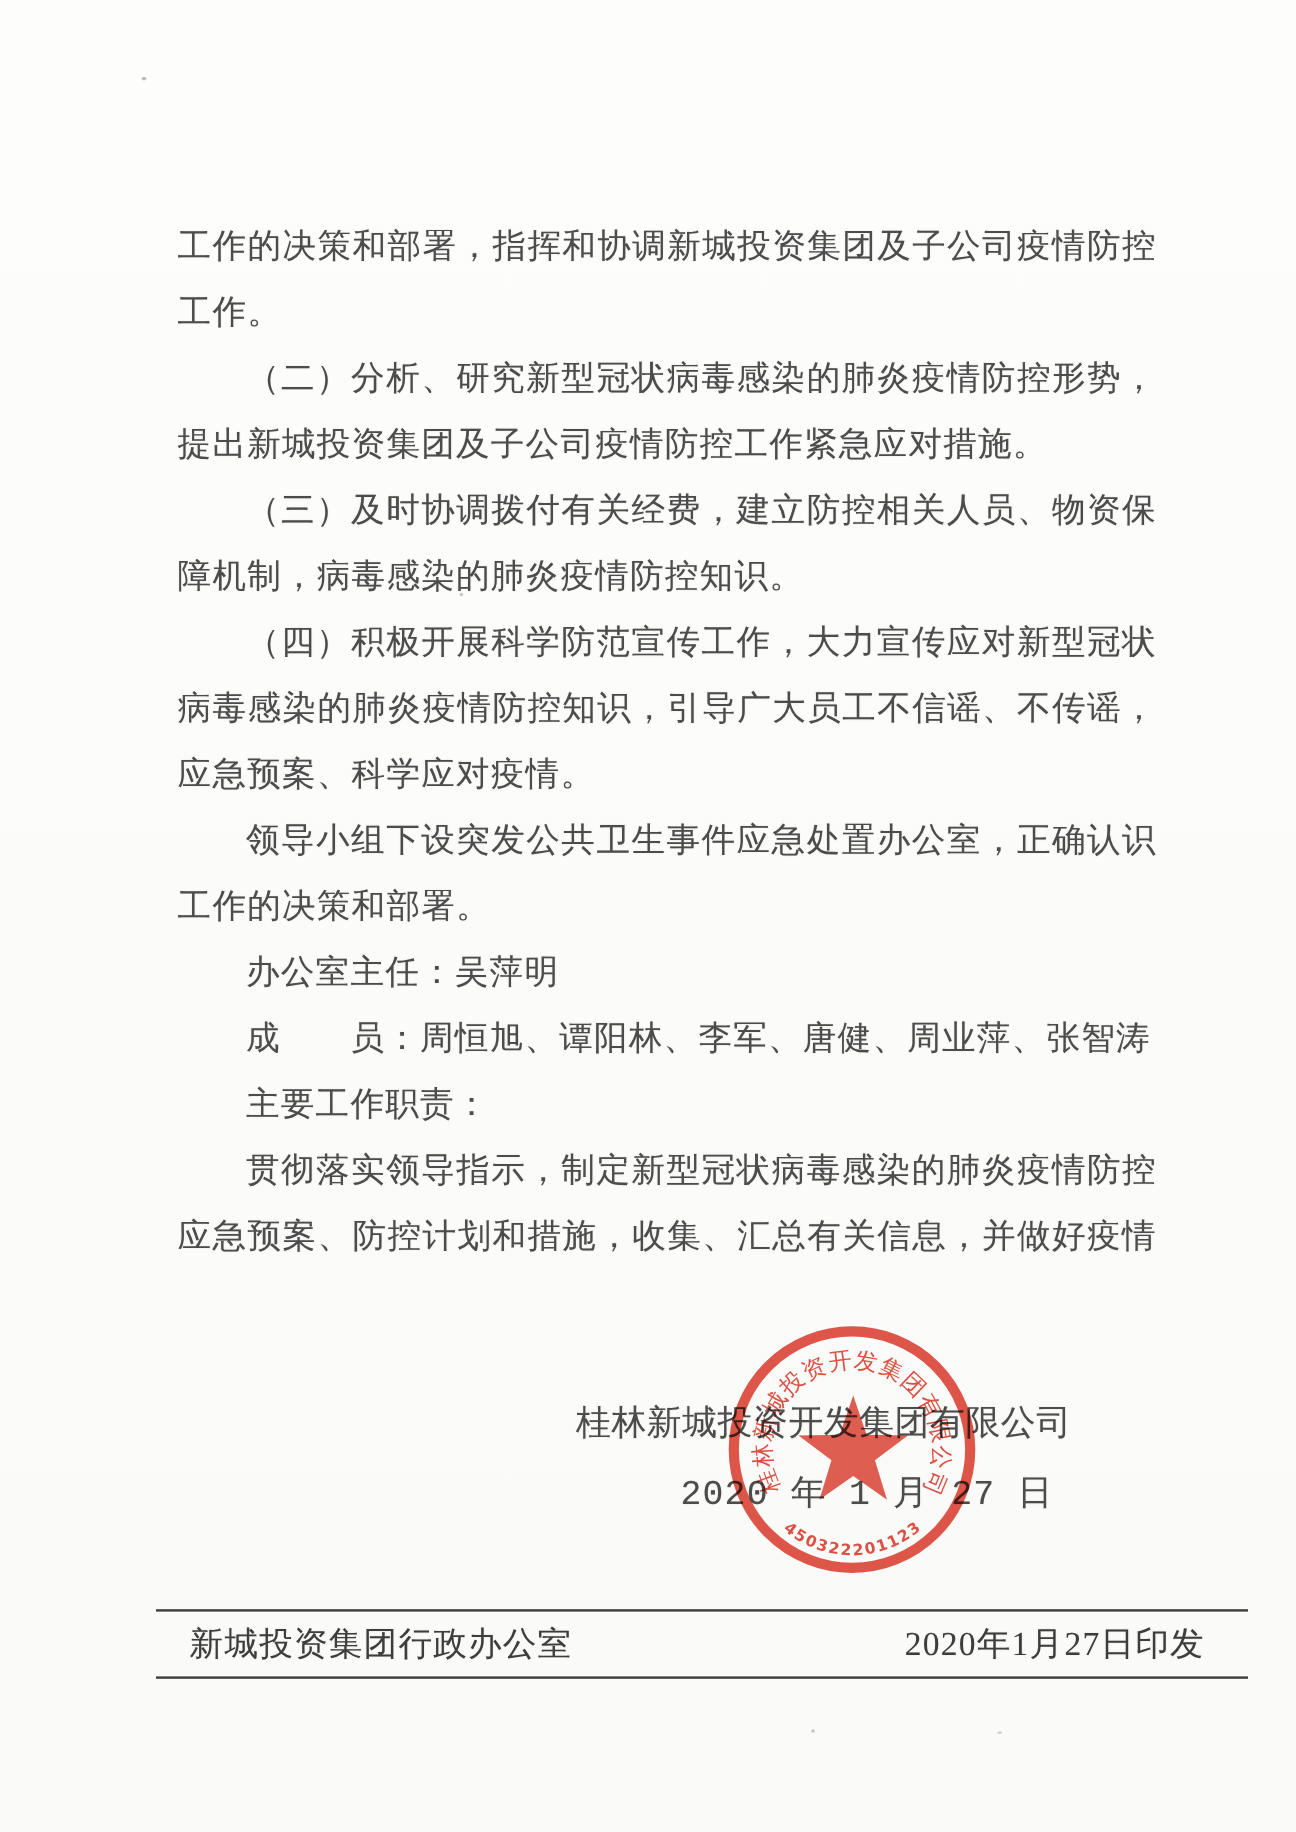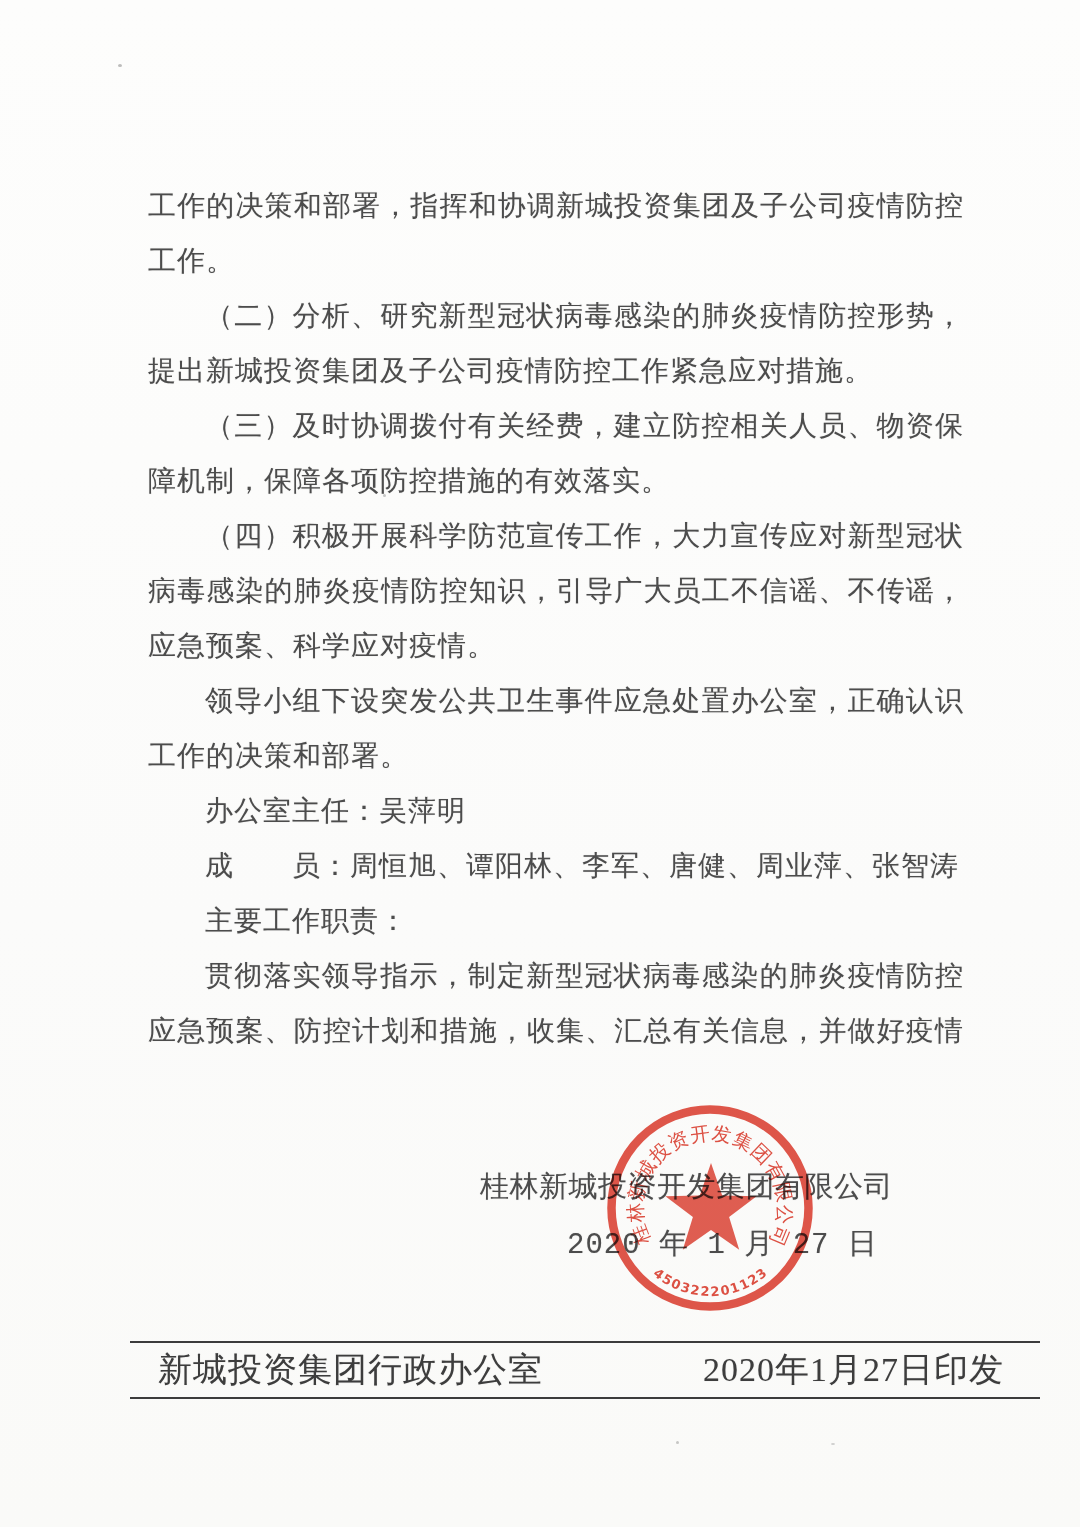--- a/index.html
+++ b/index.html
@@ -38,42 +38,42 @@
   .stamp{
     position:absolute;left:605px;top:1102px;width:210px;height:212px;
     mix-blend-mode:multiply;opacity:.93;
   }
   
   .footer{
     position:absolute;left:130px;top:1341px;width:846px;height:54px;
     border-top:2.5px solid #3c3c3c;border-bottom:2.5px solid #3c3c3c;
     display:flex;justify-content:space-between;align-items:center;
     padding:0 36px 0 28px;box-sizing:content-box;
-    color:#3d3d3d;font-size:34px;letter-spacing:1px;
+    color:#3d3d3d;font-size:28px;letter-spacing:1px;
     text-shadow:0 0 1px rgba(70,70,70,.25);
   }
   
   .speck{position:absolute;border-radius:50%;}
   .speck.s1{left:118px;top:64px;width:4px;height:3px;background:rgba(110,110,110,.45);}
   .speck.s2{left:383px;top:494px;width:3px;height:3px;background:rgba(120,120,120,.4);}
   .speck.s3{left:676px;top:1441px;width:3px;height:3px;background:rgba(120,120,120,.4);}
   .speck.s4{left:831px;top:1443px;width:4px;height:2px;background:rgba(130,130,130,.35);}
 </style>
 </head>
 <body>
 
 <div class="page">
 
   <div class="body-text" id="body-lines">
       <div class="line fill">工作的决策和部署，指挥和协调新城投资集团及子公司疫情防控</div>
       <div class="line">工作。</div>
       <div class="line fill indent">（二）分析、研究新型冠状病毒感染的肺炎疫情防控形势，</div>
       <div class="line">提出新城投资集团及子公司疫情防控工作紧急应对措施。</div>
       <div class="line fill indent">（三）及时协调拨付有关经费，建立防控相关人员、物资保</div>
-      <div class="line">障机制，保障各项防控措施的有效落实。</div>
+      <div class="line">障机制，病毒感染的肺炎疫情防控知识。</div>
       <div class="line fill indent">（四）积极开展科学防范宣传工作，大力宣传应对新型冠状</div>
       <div class="line fill">病毒感染的肺炎疫情防控知识，引导广大员工不信谣、不传谣，</div>
       <div class="line">应急预案、科学应对疫情。</div>
       <div class="line fill indent">领导小组下设突发公共卫生事件应急处置办公室，正确认识</div>
       <div class="line">工作的决策和部署。</div>
       <div class="line indent">办公室主任：吴萍明</div>
       <div class="line indent">成　　员：周恒旭、谭阳林、李军、唐健、周业萍、张智涛</div>
       <div class="line indent">主要工作职责：</div>
       <div class="line fill indent">贯彻落实领导指示，制定新型冠状病毒感染的肺炎疫情防控</div>
       <div class="line fill">应急预案、防控计划和措施，收集、汇总有关信息，并做好疫情</div>

